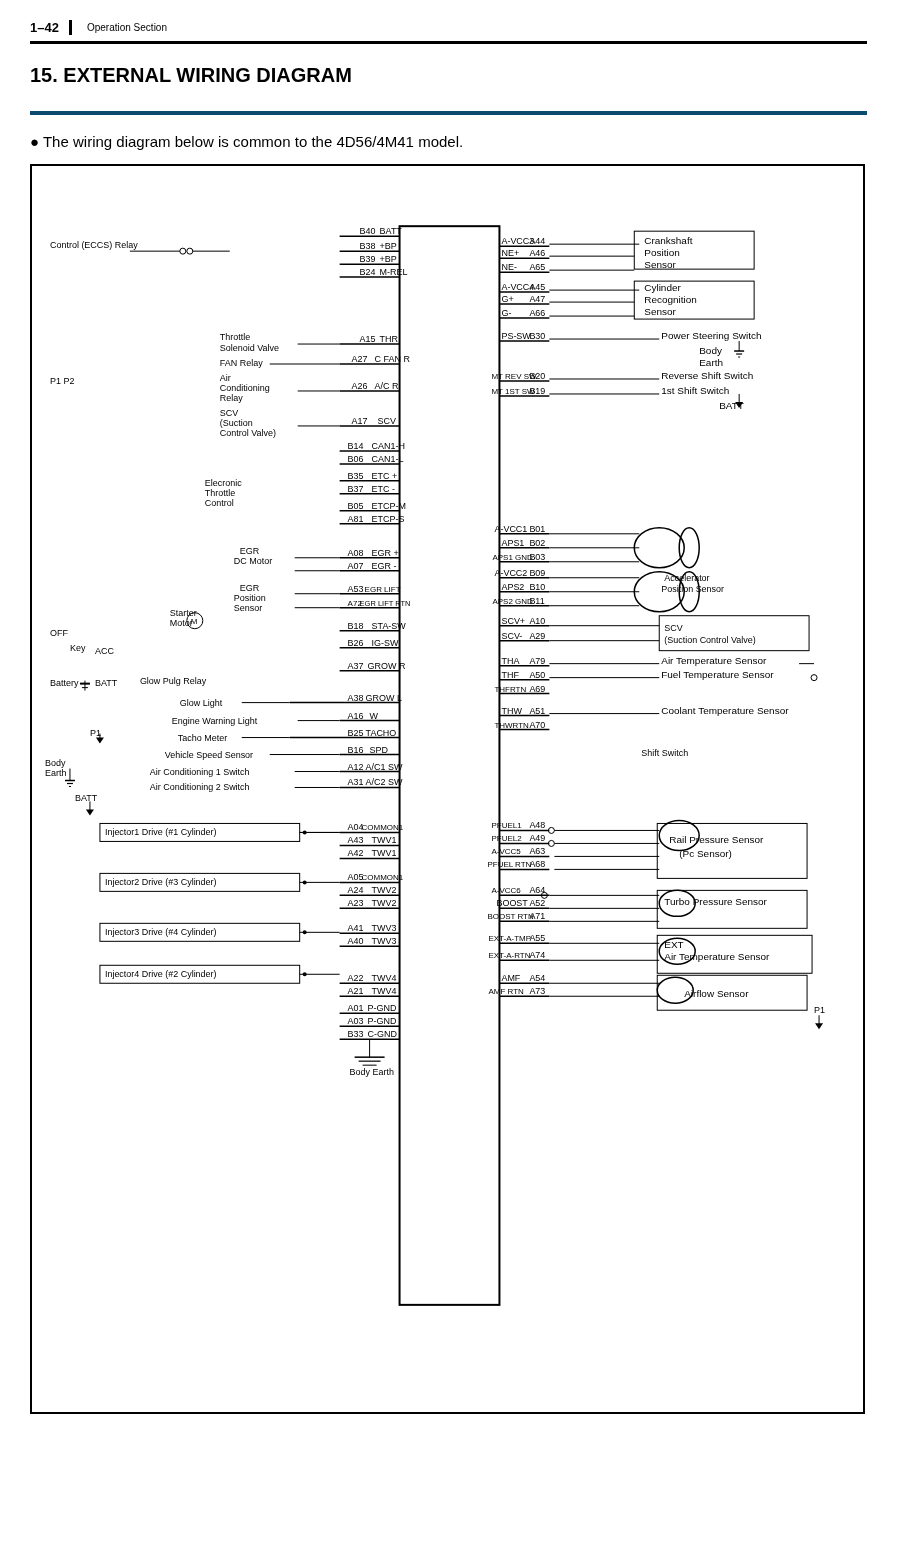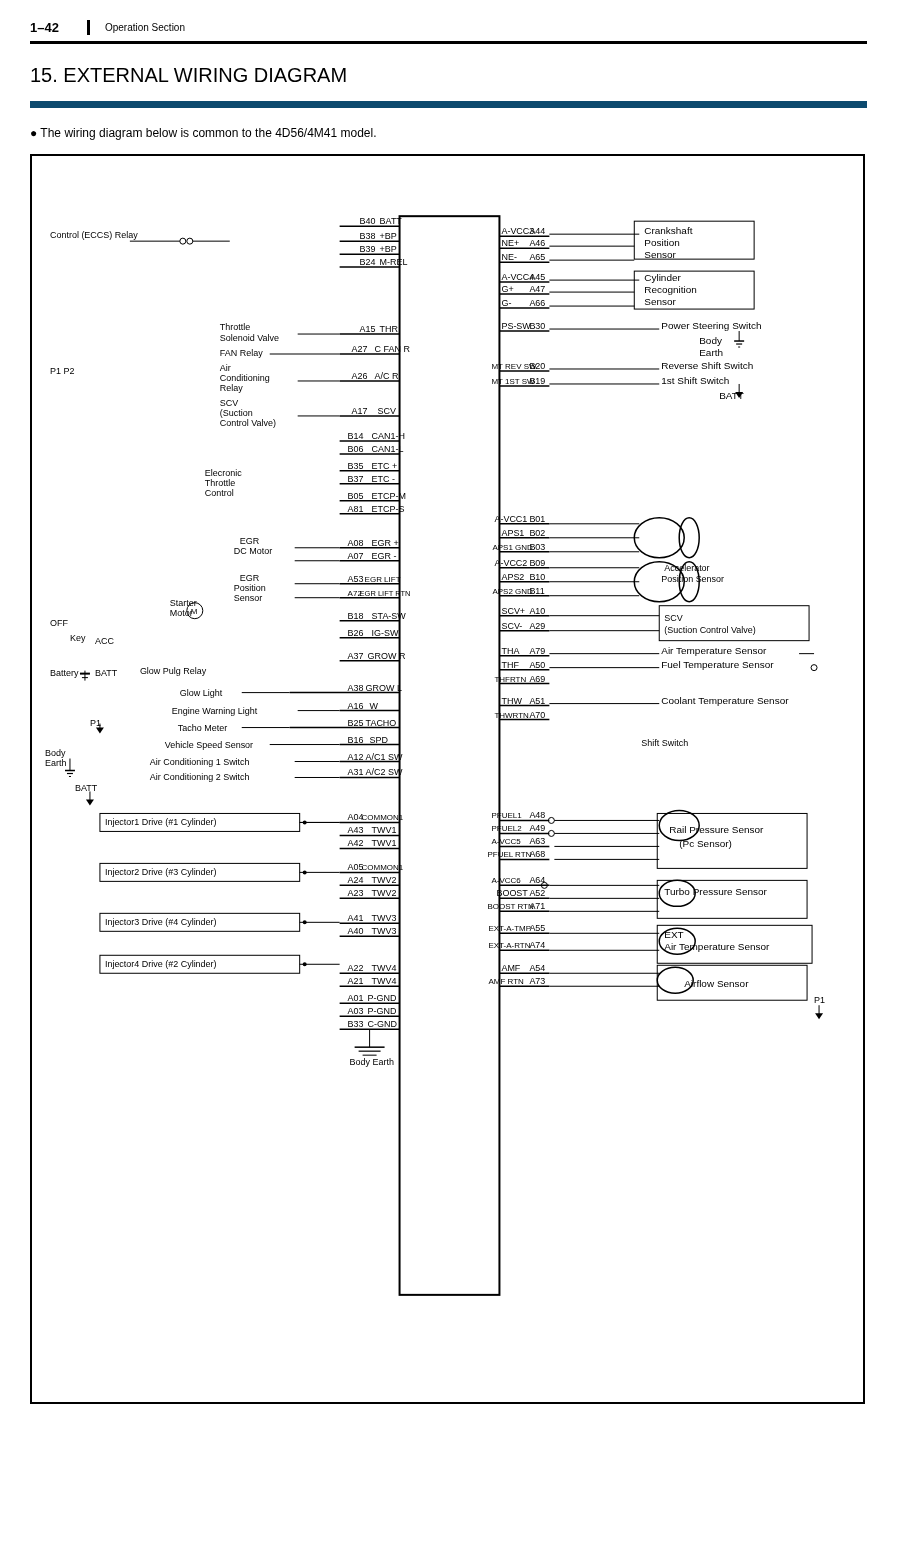--- a/index.html
+++ b/index.html
@@ -19,39 +19,39 @@
       align-items: center;
       border-bottom: 3px solid #000;
       padding-bottom: 6px;
       margin-bottom: 20px;
     }
     .page-num {
       font-size: 13px;
       font-weight: bold;
       margin-right: 15px;
       border-right: 3px solid #000;
-      padding-right: 28px;
+      padding-right: 10px;
     }
     .section-label {
       font-size: 10px;
     }
     .main-title {
       font-size: 20px;
-      font-weight: normal;
-      border-bottom: 7px solid #0c4a6e;
-      padding-bottom: 14px;
+      font-weight: bold;
+      border-bottom: 4px solid #0c4a6e;
+      padding-bottom: 24px;
       margin-bottom: 18px;
     }
     .sub-title {
       font-size: 16px;
       font-weight: bold;
       margin-bottom: 8px;
     }
     .note {
-      font-size: 12px;
+      font-size: 15px;
       margin-bottom: 14px;
     }
     .diagram-box {
       border: 2px solid #000;
       padding: 10px 8px;
       position: relative;
       width: 835px;
       min-height: 1250px;
       overflow: hidden;
     }

